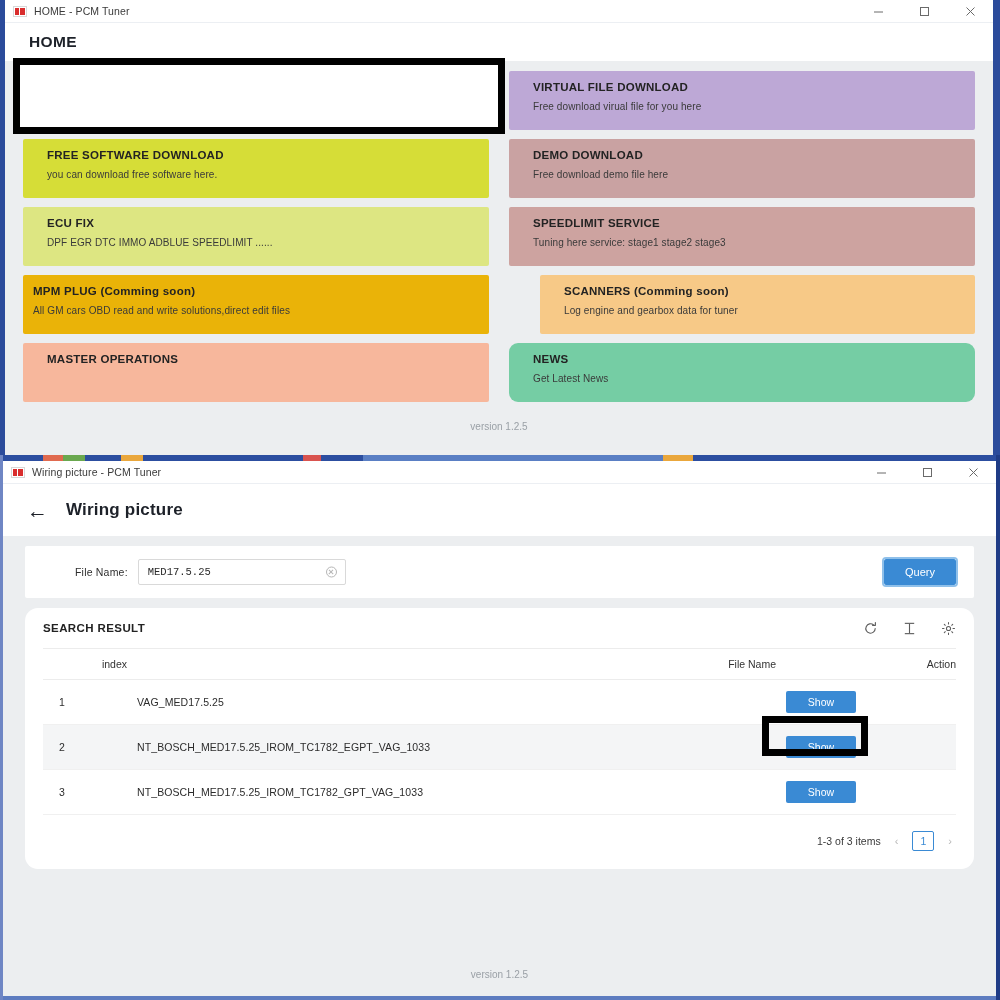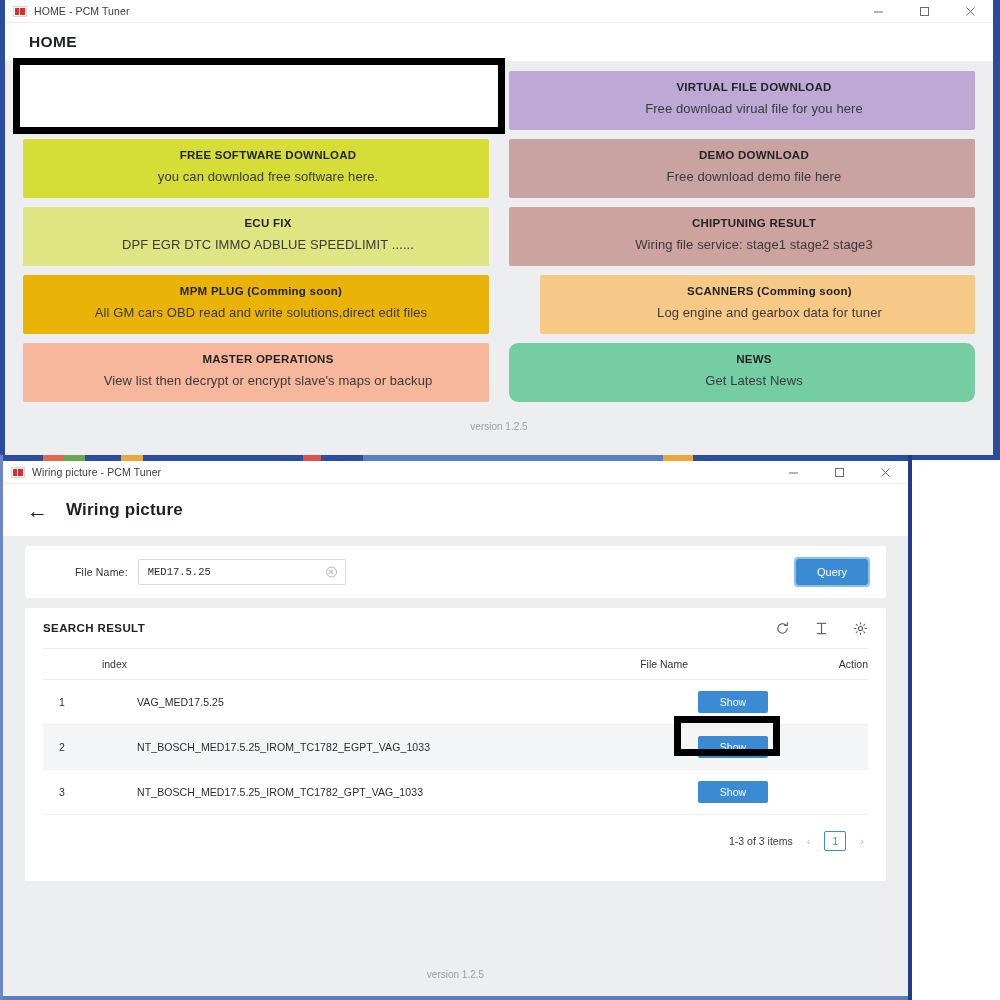--- a/index.html
+++ b/index.html
@@ -38,47 +38,47 @@
     content:""; position:absolute; left:6px; top:1px; width:5px; height:7px; background:#d92d2d;
   }
   .tb-title { font-size: 10.5px; color: #3b3b3b; letter-spacing: .1px; }
   .tb-ctrls { margin-left: auto; display: flex; height: 100%; }
   .tb-btn {
     width: 46px; height: 100%; display: flex; align-items: center; justify-content: center;
     color: #6a6a6a;
   }
   .tb-btn svg { display:block; }
 
-  .home-body { position: relative; height: calc(100% - 23px); background: #ffffff; display:flex; flex-direction:column;text-align:center; }
+  .home-body { position: relative; height: calc(100% - 23px); background: #ffffff; display:flex; flex-direction:column; }
   .home-head { height: 38px; display: flex; align-items: center; padding-left: 24px; background:#ffffff; }
   .home-head h1 { font-size: 15.5px; font-weight: 700; color: #1d2129; letter-spacing: .4px; }
 
   .tiles-wrap { flex: 1; background: #eceef0; padding: 10px 18px 0 18px; }
   .tiles {
     display: grid; grid-template-columns: 1fr 1fr; column-gap: 20px; row-gap: 9px;
   }
   .tile {
     height: 59px; padding: 10px 0 0 24px;
     border-radius: 2px; position: relative; overflow: hidden;
   }
   .tile .t-title { font-size: 11.5px; font-weight: 700; color: #232323; letter-spacing: .25px; }
-  .tile .t-sub { font-size: 13px; color: #3a3a3a; margin-top: 8px; letter-spacing: .1px; }
+  .tile .t-sub { font-size: 10px; color: #3a3a3a; margin-top: 8px; letter-spacing: .1px; }
 
   
   .tile-hl-box {
     position: absolute; left: 8px; top: 58px; width: 492px; height: 76px;
     border: 7px solid #000000; background: #ffffff; z-index: 6;
   }
 
   .version-bar { height: 40px; background:#eceef0; display:flex; align-items:flex-start; justify-content:center; padding-top:6px; }
   .version-bar span { font-size: 10px; color: #9aa0a6; }
 
   
   .win-wire {
-    position: absolute; left: 0; top: 455px; width: 912px; height: 545px;
+    position: absolute; left: 0; top: 455px; width: 1000px; height: 545px;
     background: #ffffff; overflow: hidden;
     border-right: 4px solid #1f3c86;
     border-left: 3px solid #6f86c4;
   }
   .wire-strip {
     height: 6px; width: 100%;
     background: linear-gradient(90deg,
       #2c4ea0 0 40px, #e06a4f 40px 60px, #6aa84f 60px 82px, #2c4ea0 82px 118px,
       #eaa73c 118px 140px, #2c4ea0 140px 300px, #d9534f 300px 318px, #2c4ea0 318px 360px,
       #5a7fc4 360px 660px, #eaa73c 660px 690px, #2c4ea0 690px 1000px);
@@ -117,21 +117,21 @@
   .clear-ic::before { transform: rotate(45deg); }
   .clear-ic::after { transform: rotate(-45deg); }
 
   .btn-query {
     margin-left: auto; width: 72px; height: 26px; background:#3a8ad4;
     color:#ffffff; font-size: 11px; border: 1px solid #3a8ad4; border-radius: 2px;
     cursor:pointer; font-family:"Liberation Sans", sans-serif;
     outline: 2px solid #8fc0ea; outline-offset: 0px;
   }
 
-  .card-results { padding-bottom: 12px; }
+  .card-results { padding-bottom: 0; border-radius: 13px; }
   .res-head {
     height: 40px; display:flex; align-items:center;
     border-bottom: 0;
   }
   .res-title { font-size: 11.5px; font-weight: 700; color:#222; letter-spacing:.4px; }
   .res-tools { margin-left:auto; display:flex; gap: 23px; align-items:center; color:#5c5c5c; }
   .res-tools span { cursor:pointer; display:flex; align-items:center; justify-content:center; width:16px; height:16px; }
 
   table.res { width: 100%; border-collapse: collapse; }
   table.res th {
@@ -226,37 +226,36 @@
             <div class="t-title">DEMO DOWNLOAD</div>
             <div class="t-sub">Free download demo file here</div>
           </div>
 
           <div class="tile" style="background: rgb(221, 230, 130);">
             <div class="t-title">ECU FIX</div>
             <div class="t-sub">DPF EGR DTC IMMO ADBLUE SPEEDLIMIT ......</div>
           </div>
 
           <div class="tile" style="background: rgb(205, 163, 160);">
-            <div class="t-title">CHIPTUNING RESULT</div>
-            <div class="t-sub">Wiring file service: stage1 stage2 stage3</div>
+            <div class="t-title">SPEEDLIMIT SERVICE</div>
+            <div class="t-sub">Tuning here service: stage1 stage2 stage3</div>
           </div>
 
           <div class="tile" style="background: #eab308; padding-left: 10px;">
             <div class="t-title">MPM PLUG (Comming soon)</div>
             <div class="t-sub">All GM cars OBD read and write solutions,direct edit files</div>
           </div>
 
           <div class="tile" style="background: rgb(247, 201, 135); margin-left: 31px;">
             <div class="t-title">SCANNERS (Comming soon)</div>
             <div class="t-sub">Log engine and gearbox data for tuner</div>
           </div>
 
           <div class="tile" style="background: rgb(247, 183, 156);">
             <div class="t-title">MASTER OPERATIONS</div>
-            <div class="t-sub">View list then decrypt or encrypt slave's maps or backup</div>
           </div>
 
           <div class="tile" style="background: rgb(117, 205, 164); border-radius: 9px;">
             <div class="t-title">NEWS</div>
             <div class="t-sub">Get Latest News</div>
           </div>
 
         </div>
       </div>
 

